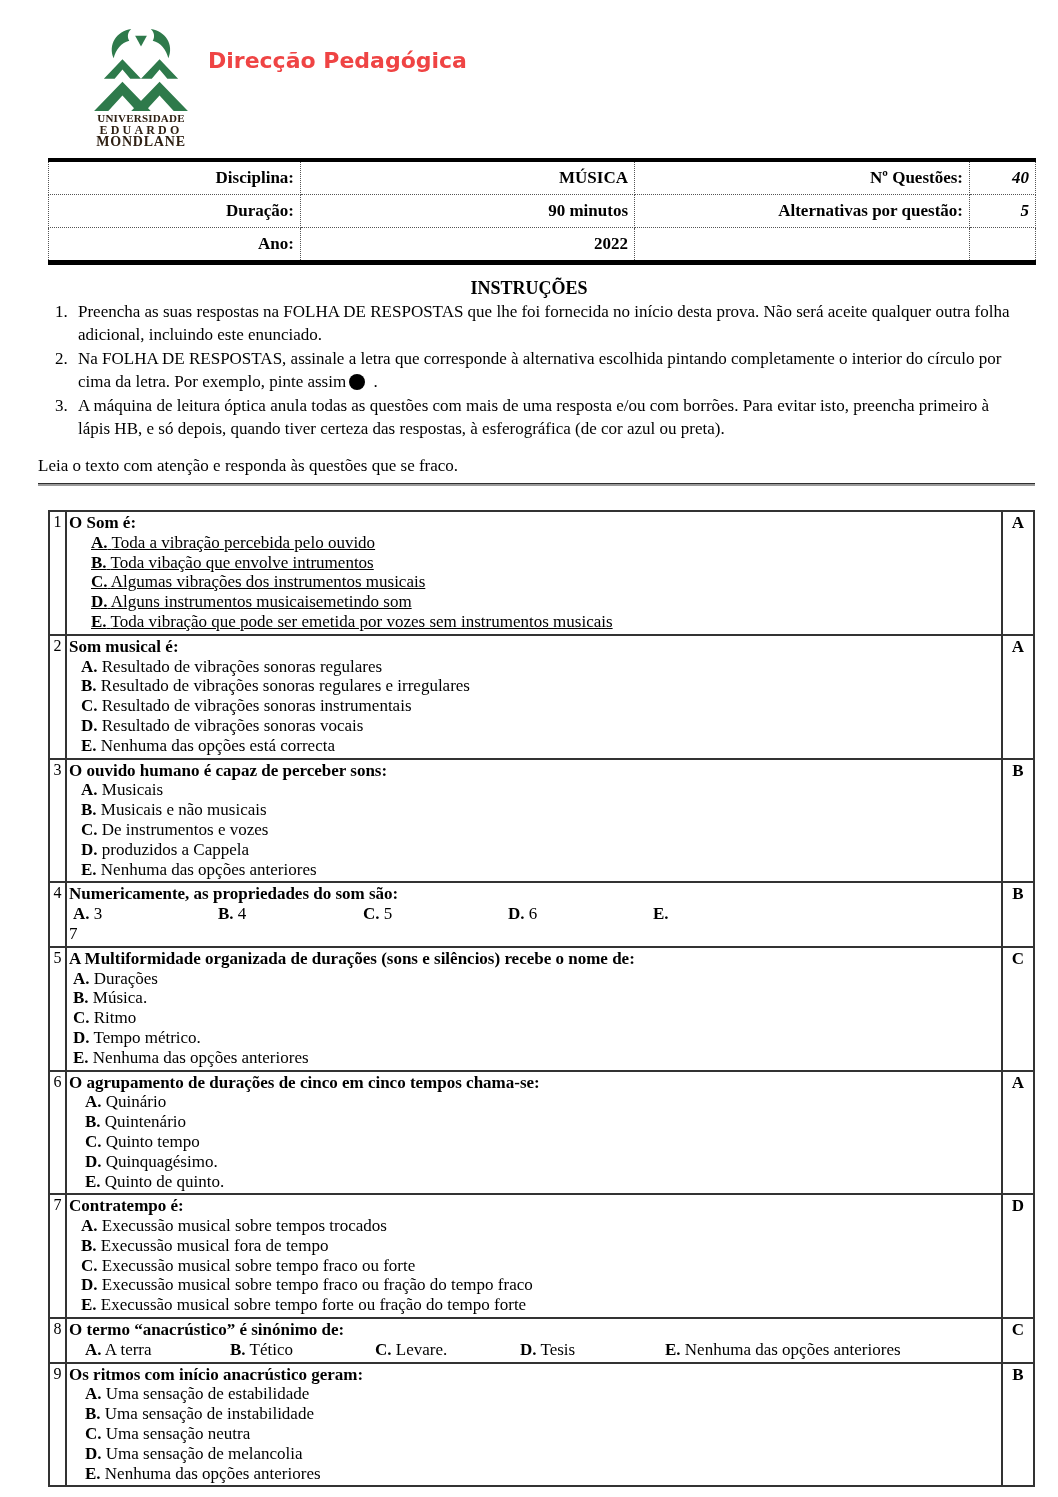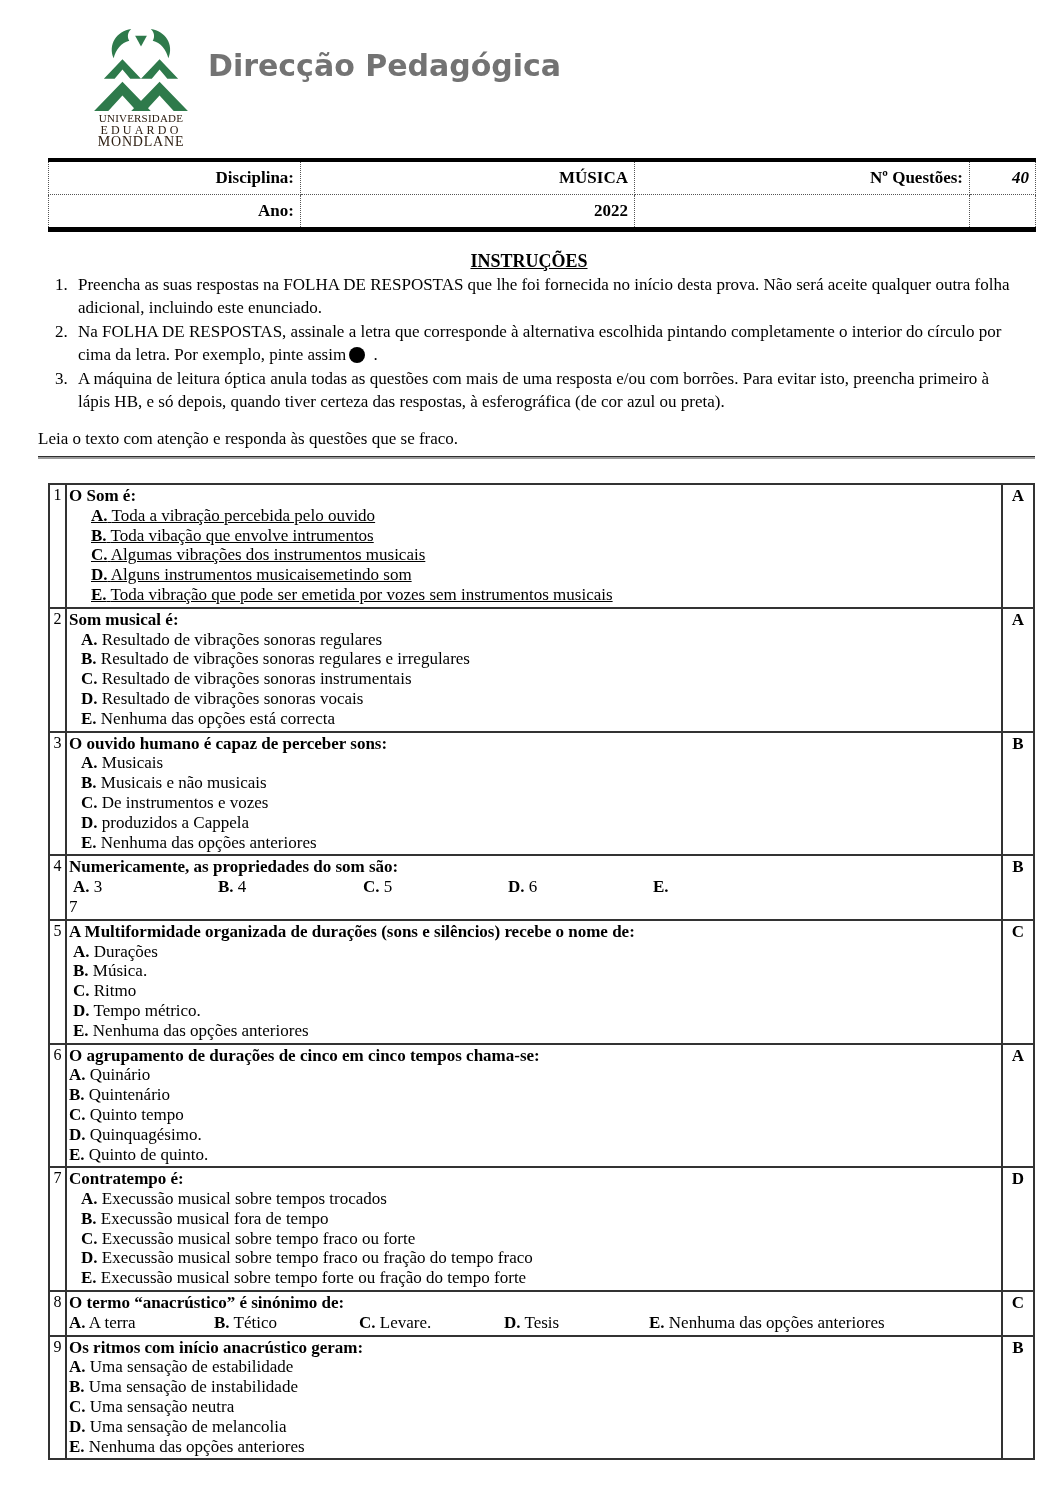--- a/index.html
+++ b/index.html
@@ -6,39 +6,39 @@
   html,body { background:#ffffff; }
   body {
     width:1058px; height:1497px; overflow:hidden; position:relative;
     font-family:"Liberation Serif", serif; color:#000;
   }
 
   
   .header { display:flex; margin:26px 0 0 84px; height:128px; }
   .logo-block { width:114px; flex:none; }
   .logo-svg { display:block; margin:2px auto 1px auto; }
-  .logo-line { font-family:"Liberation Serif", serif; font-weight:normal; color:#2f2013;
+  .logo-line { font-family:"Liberation Serif", serif; font-weight:bold; color:#2f2013;
                text-align:center; line-height:11.5px; }
   .logo-l1 { font-size:11px; letter-spacing:0.2px; }
   .logo-l2 { font-size:12px; letter-spacing:3.2px; }
   .logo-l3 { font-size:14px; letter-spacing:0.8px; }
   .dept { margin-left:10px; font-family:"DejaVu Sans", sans-serif; }
-  .dept-1 { margin-top:22px; font-size:30px; font-weight:bold; color:#737373; }
+  .dept-1 { margin-top:22px; font-size:22px; font-weight:bold; color:#ef4444; }
   .dept-2 { margin-top:13px; font-size:26px; font-weight:bold; color:#f68b1f; }
 
   
   .info-table { margin:4px 0 0 48px; width:987px; border-collapse:collapse;
                 border-top:4px solid #000; border-bottom:5px solid #000;
                 font-size:17px; font-weight:bold; table-layout:fixed;text-align:right; }
   .info-table td { border:1px dotted #555; padding:6px 6px 6px 9px; height:32px; overflow:hidden; }
   .ic1 { width:252px; } .ic2 { width:334px; } .ic3 { width:335px; } .ic4 { width:66px;font-style:italic; }
 
   
   .inst-title { text-align:center; font-size:18px; font-weight:bold;
-                text-decoration:underline; margin-top:19px; }
+                margin-top:13px; }
   .inst-list { margin:1px 0 0 48px; width:966px; }
   .inst-item { display:flex; font-size:17px; line-height:23px; margin-top:1px; }
   .inst-num { flex:none; width:30px; padding-left:7px; }
   .inst-text { flex:1; }
   .dot { display:inline-block; width:16px; height:16px; border-radius:50%;
          background:#000; vertical-align:-3px; margin:0 4px 0 3px; }
 
   
   .lead { margin:16px 0 0 38px; font-size:17px; }
   .sep { margin:7px 0 0 38px; width:997px; height:3px; background:#2e2e2e;
@@ -48,21 +48,21 @@
   .q-table { margin:24px 0 0 48px; width:987px; border-collapse:collapse;
              font-size:17px; table-layout:fixed; }
   .q-table td { border:2px solid #333; vertical-align:top; padding:1px 2px 2px 2px; }
   .qnum  { width:17px; text-align:center; padding:1px 0; font-size:16px; }
   .qbody { padding:1px 4px 2px 6px; }
   .qans  { width:32px; text-align:center; font-weight:bold; }
   .stem  { font-weight:bold; line-height:19.8px; }
   .opt, .opt-line, .overflow { line-height:19.8px; }
   .ol { font-weight:bold; }
   .i22 { margin-left:22px;text-decoration:underline; } .i12 { margin-left:12px; }
-  .i4 { margin-left:4px; }   .i0 { margin-left:0; }
+  .i4 { margin-left:4px; }   .i0 { margin-left:16px; }
   .islot { display:inline-block; width:145px; }
   .islot:last-child { width:auto; }
 </style>
 </head>
 <body>
 
 <div class="header">
   <div class="logo-block">
     <svg class="logo-svg" width="104" height="84" viewBox="0 0 100 86">
       <g fill="#2e7a4b">
@@ -86,20 +86,26 @@
 
 <table class="info-table">
   <tbody>
       <tr>
     <td class="ic1">Disciplina:</td>
     <td class="ic2">MÚSICA</td>
     <td class="ic3">Nº Questões:</td>
     <td class="ic4">40</td>
   </tr>
   <tr>
+    <td class="ic1">Duração:</td>
+    <td class="ic2">90 minutos</td>
+    <td class="ic3">Alternativas por questão:</td>
+    <td class="ic4">5</td>
+  </tr>
+  <tr>
     <td class="ic1">Ano:</td>
     <td class="ic2">2022</td>
     <td class="ic3"></td>
     <td class="ic4"></td>
   </tr>
 </tbody>
   </table>
 
 <div class="inst-title">INSTRUÇÕES</div>
 <div class="inst-list">

